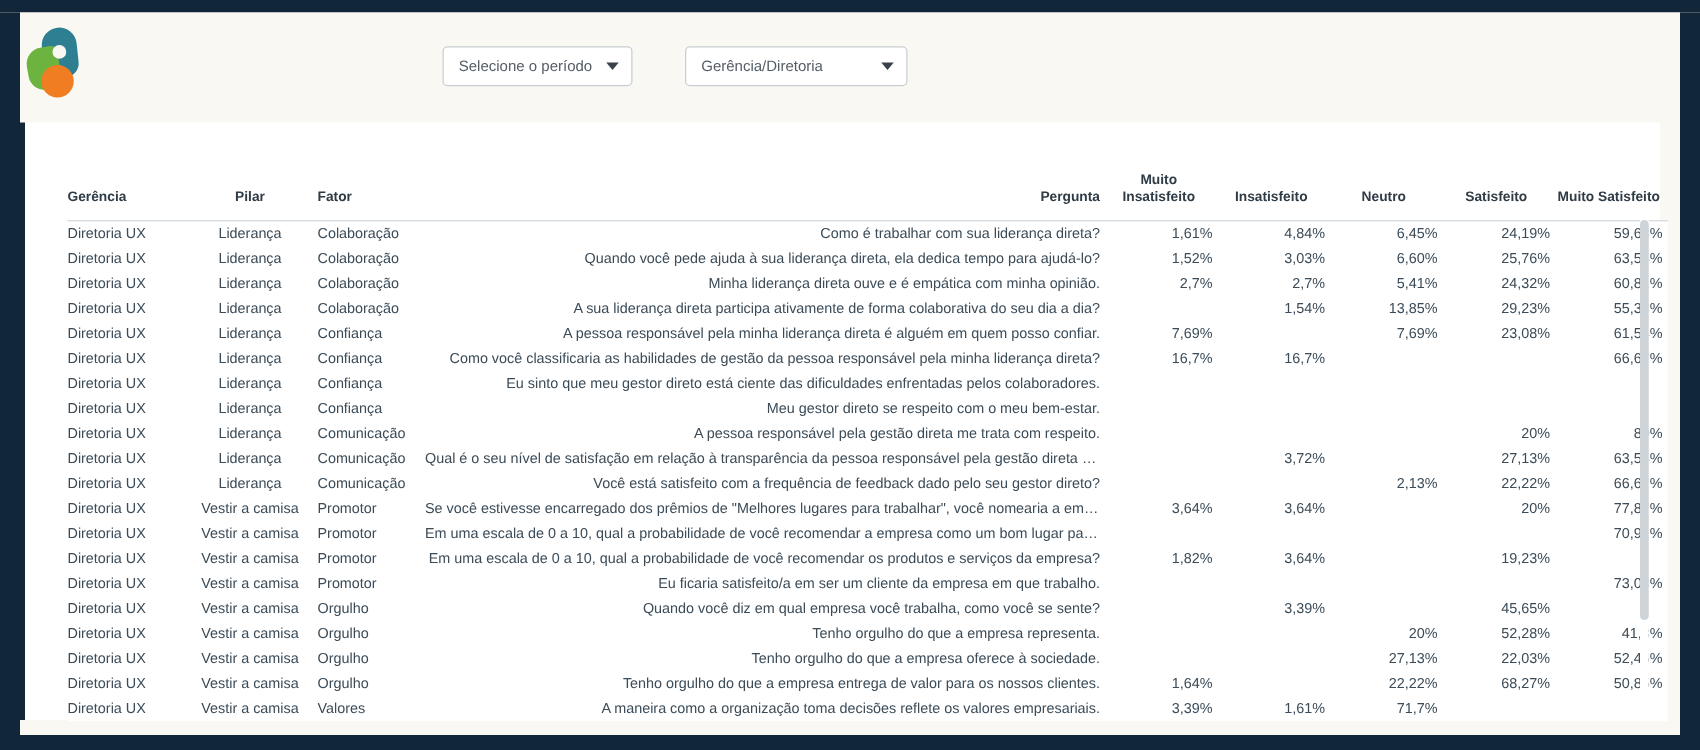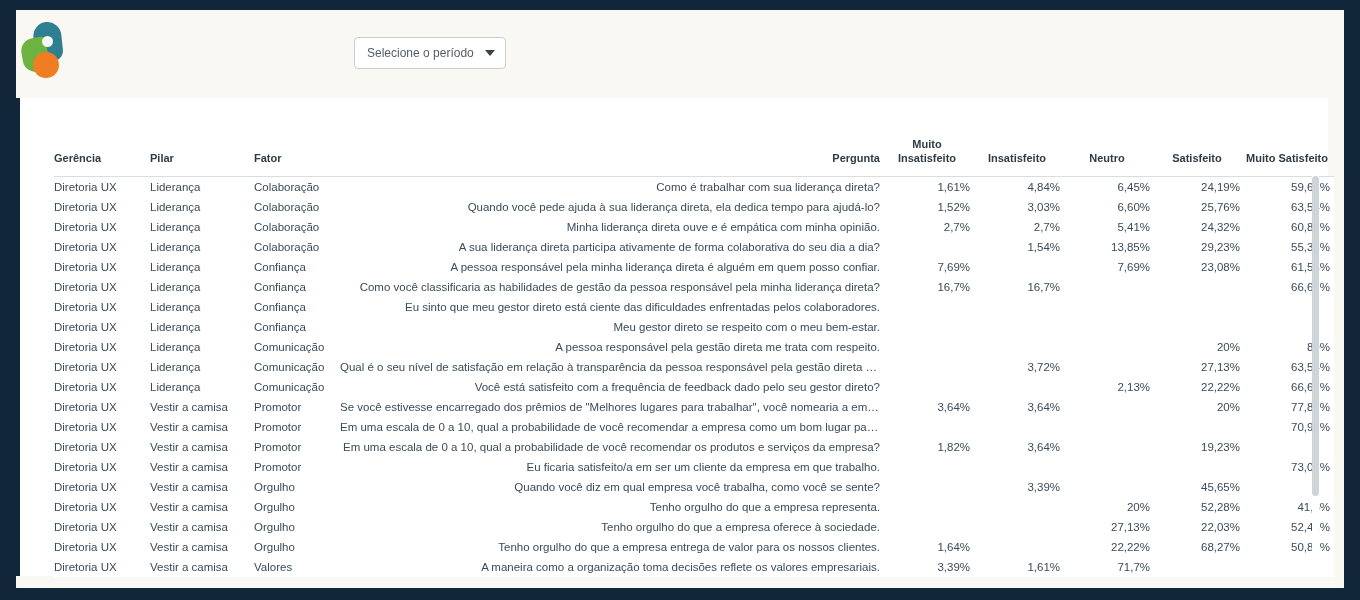--- a/index.html
+++ b/index.html
@@ -174,21 +174,21 @@
   }
   table.grid td {
     font-size: 11.5px;
     color: #3b4b57;
     padding: 4px 4px 4px 0;
     white-space: nowrap;
     overflow: hidden;
     text-overflow: ellipsis;
   }
   th.c-ger, td.c-ger { width: 92px; text-align: left; }
-  th.c-pil, td.c-pil { width: 100px; text-align: left; }
+  th.c-pil, td.c-pil { width: 100px; text-align: center; }
   th.c-fat, td.c-fat { width: 82px; text-align: left; }
   th.c-per, td.c-per { width: 540px; text-align: right; }
   th.c-n,   td.c-n   { width: 86px; text-align: right; padding-right: 16px; }
   th.c-n { text-align: center; padding-right: 16px; }
 
   .header-row th {
     border-bottom: 1px solid #d8dde1;
   }
   tr.alt td {
     background: #f5f6f7;
@@ -231,20 +231,24 @@
       <div class="leaf-green"></div>
       <div class="dot-orange"></div>
       <div class="dot-white"></div>
     </div>
 
     <div class="dropdown" id="period-dropdown">
       <span class="dd-label">Selecione o período</span>
       <span class="dd-arrow"></span>
     </div>
 
+    <div class="dropdown" id="area-dropdown">
+      <span class="dd-label">Gerência/Diretoria</span>
+      <span class="dd-arrow"></span>
+    </div>
   </div>
 
   <div class="card">
     <div class="card-accentline"></div>
 
     <table class="grid">
       <thead>
         <tr class="header-row">
           <th class="c-ger">Gerência</th>
           <th class="c-pil">Pilar</th>

